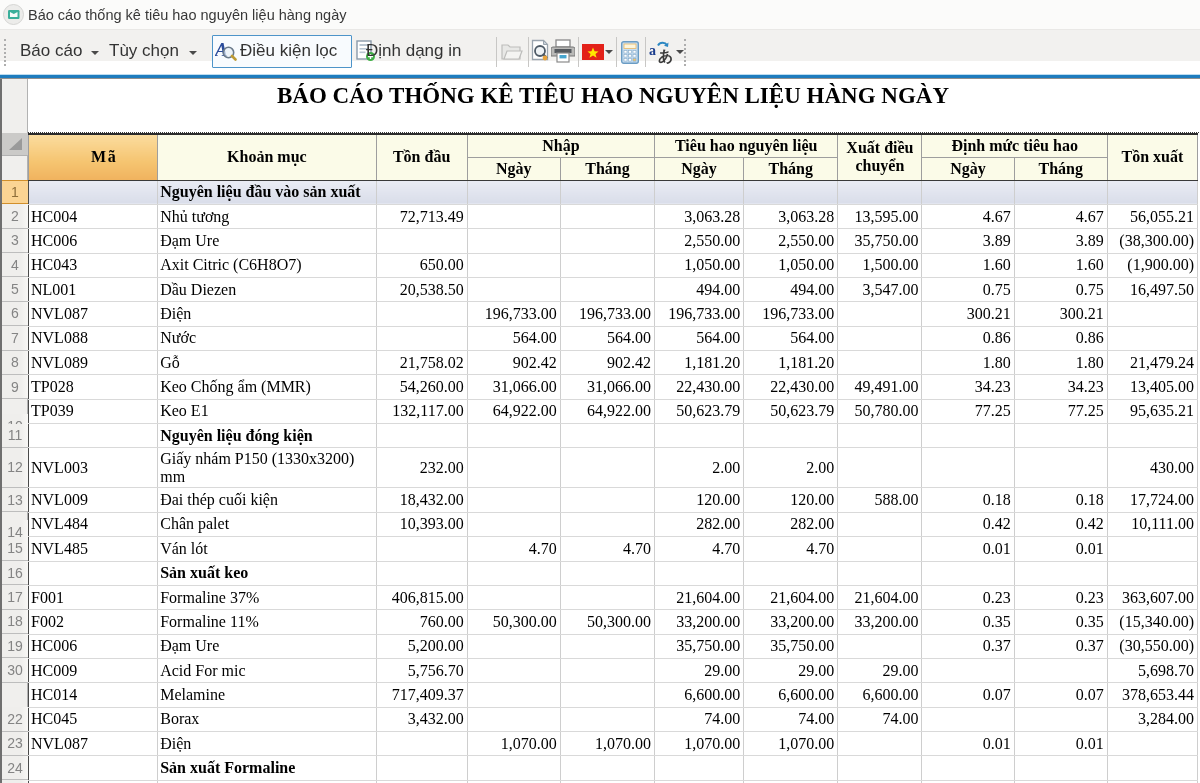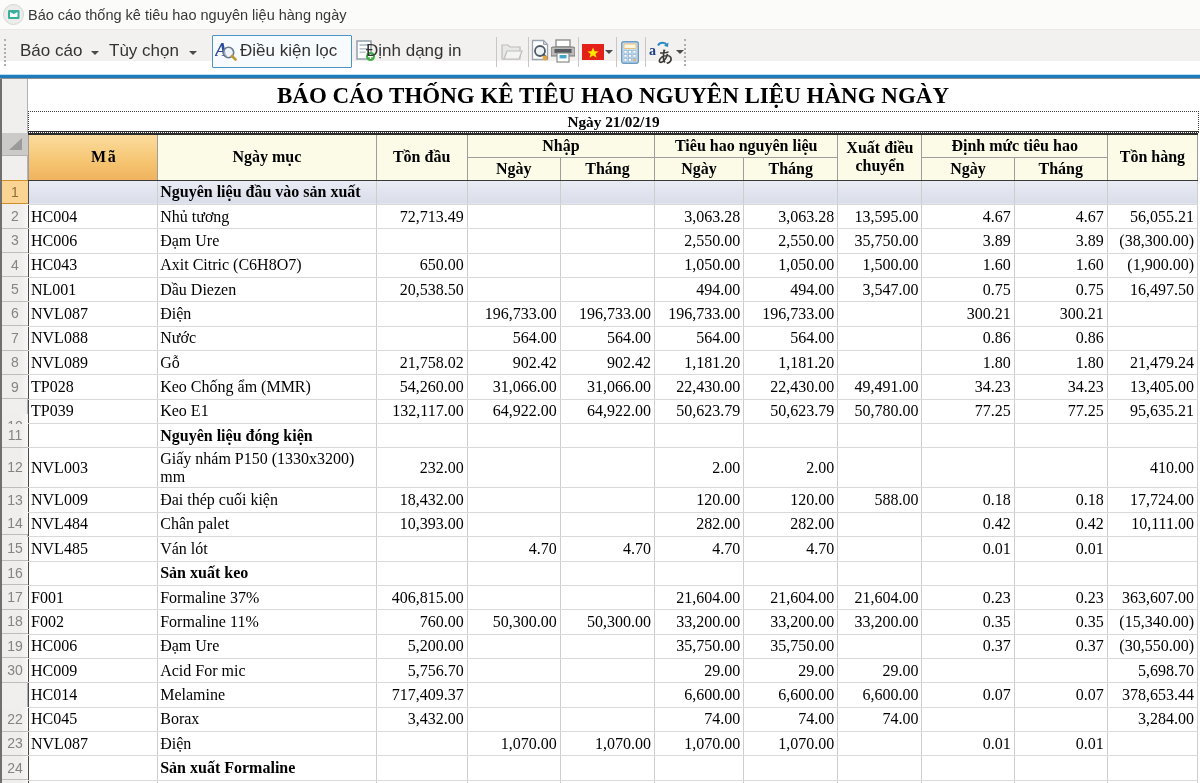--- a/index.html
+++ b/index.html
@@ -123,47 +123,46 @@
     <path d="M19.5 3.5 L19 8 L15 6.8 Z" fill="#2d88c3"></path>
     <text x="0" y="16" font-family="Liberation Serif" font-weight="bold" font-size="14" fill="#1a3c8c">a</text>
     <text x="9" y="22" font-family="Liberation Sans" font-weight="bold" font-size="15" fill="#3a3a3a">あ</text>
   </svg>
   <div class="dd" style="left:676px;top:20px"></div>
   <div class="grip" style="left:684px"></div>
 </div>
 <div id="bluebar"></div>
 <div id="page">
   <div id="titlerow">BÁO CÁO THỐNG KÊ TIÊU HAO NGUYÊN LIỆU HÀNG NGÀY</div>
-  <div id="daterow">Ngày 21/02/19</div>
   <div id="dotline"></div>
   <div id="grid">
   <table>
   <colgroup>
     <col style="width:129px">
           <col style="width:218px">
           <col style="width:91px">
           <col style="width:93px">
           <col style="width:94px">
           <col style="width:89px">
           <col style="width:94px">
           <col style="width:84px">
           <col style="width:92px">
           <col style="width:93px">
           <col style="width:90px">
   </colgroup>
   <thead>
     <tr class="t1">
       <th class="ma" rowspan="2">Mã</th>
-      <th rowspan="2">Ngày mục</th>
+      <th rowspan="2">Khoản mục</th>
       <th rowspan="2">Tồn đầu</th>
       <th colspan="2">Nhập</th>
       <th colspan="2">Tiêu hao nguyên liệu</th>
       <th rowspan="2">Xuất điều<br>chuyển</th>
       <th colspan="2">Định mức tiêu hao</th>
-      <th rowspan="2">Tồn hàng</th>
+      <th rowspan="2">Tồn xuất</th>
     </tr>
     <tr class="t2">
       <th>Ngày</th>
             <th>Tháng</th>
             <th>Ngày</th>
             <th>Tháng</th>
             <th>Ngày</th>
             <th>Tháng</th>
     </tr>
   </thead>
@@ -315,21 +314,21 @@
             <td class="tl">NVL003</td>
             <td class="tl">Giấy nhám P150 (1330x3200)<br>mm</td>
             <td class="tr">232.00</td>
             <td class="tr"></td>
             <td class="tr"></td>
             <td class="tr">2.00</td>
             <td class="tr">2.00</td>
             <td class="tr"></td>
             <td class="tr"></td>
             <td class="tr"></td>
-            <td class="tr">410.00</td>
+            <td class="tr">430.00</td>
           </tr>
 <tr>
             <td class="tl">NVL009</td>
             <td class="tl">Đai thép cuối kiện</td>
             <td class="tr">18,432.00</td>
             <td class="tr"></td>
             <td class="tr"></td>
             <td class="tr">120.00</td>
             <td class="tr">120.00</td>
             <td class="tr">588.00</td>
@@ -508,21 +507,21 @@
 <div class="gcell" style="top:174.08px;height:24.36px">4</div>
 <div class="gcell" style="top:198.44px;height:24.36px">5</div>
 <div class="gcell" style="top:222.80px;height:24.36px">6</div>
 <div class="gcell" style="top:247.16px;height:24.36px">7</div>
 <div class="gcell" style="top:271.52px;height:24.36px">8</div>
 <div class="gcell" style="top:295.88px;height:24.36px">9</div>
 <div class="gcell" style="top:335px;height:24.36px">10</div>
 <div class="gcell" style="top:344.60px;height:24.36px">11</div>
 <div class="gcell" style="top:368.96px;height:40.00px">12</div>
 <div class="gcell" style="top:408.96px;height:24.36px">13</div>
-<div class="gcell" style="top:432px;height:24.36px">14</div>
+<div class="gcell" style="top:441px;height:24.36px">14</div>
 <div class="gcell" style="top:457.68px;height:24.36px">15</div>
 <div class="gcell" style="top:482.04px;height:24.36px">16</div>
 <div class="gcell" style="top:506.40px;height:24.36px">17</div>
 <div class="gcell" style="top:530.76px;height:24.36px">18</div>
 <div class="gcell" style="top:555.12px;height:24.36px">19</div>
 <div class="gcell" style="top:579.48px;height:24.36px">30</div>
 <div class="gcell" style="top:637px;height:24.36px">21</div>
 <div class="gcell" style="top:628.20px;height:24.36px">22</div>
 <div class="gcell" style="top:652.56px;height:24.36px">23</div>
 <div class="gcell" style="top:676.92px;height:24.36px">24</div>

